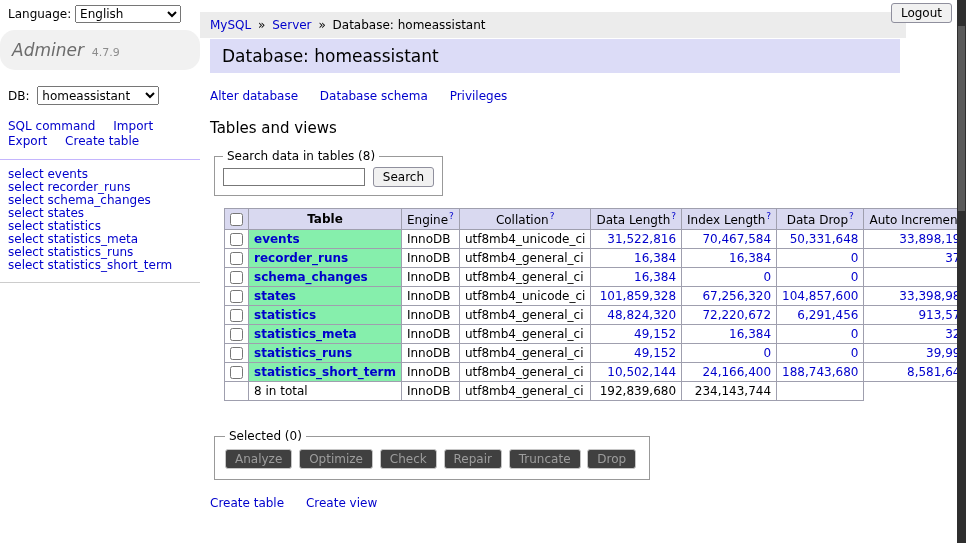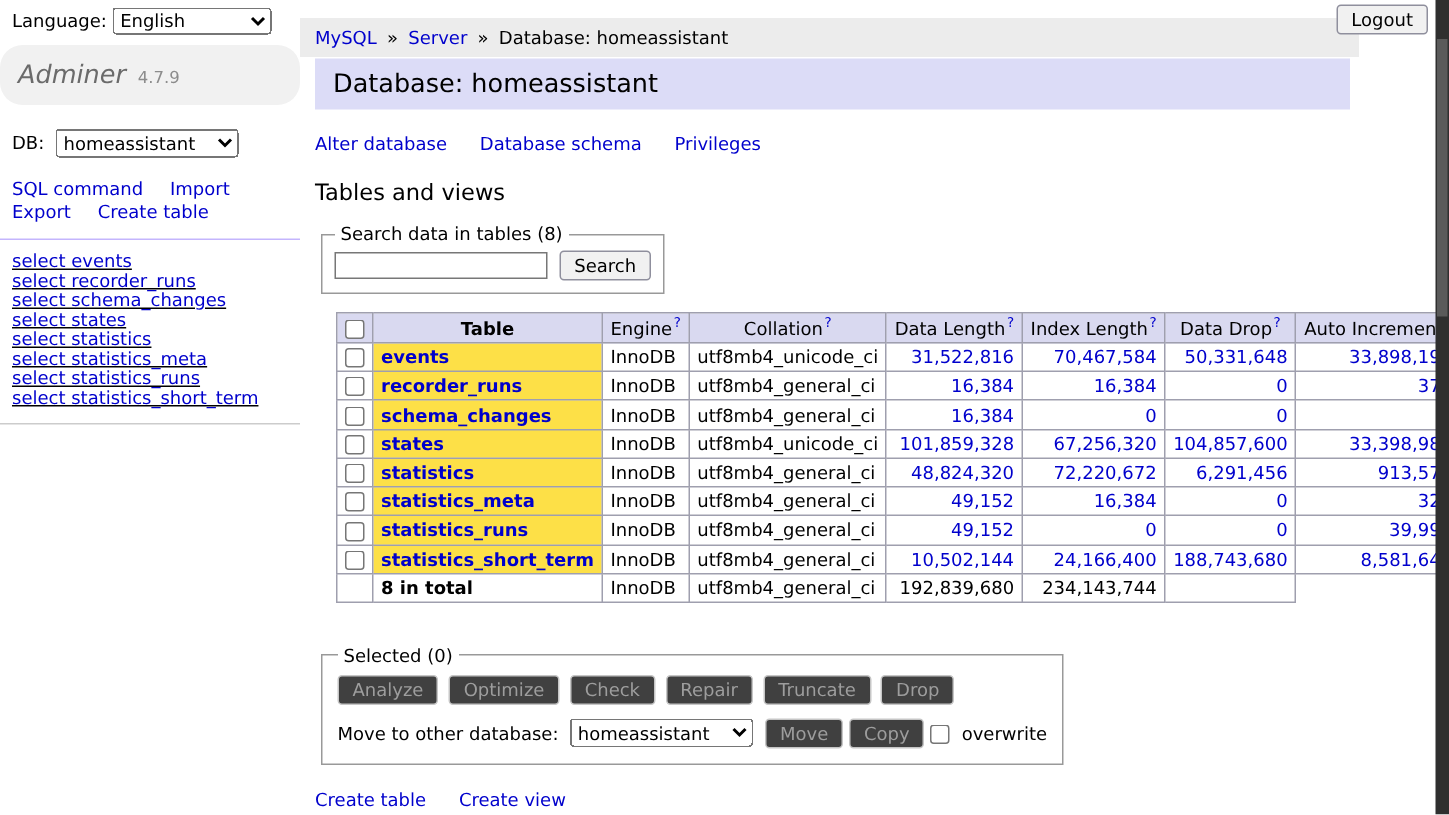--- a/index.html
+++ b/index.html
@@ -29,21 +29,21 @@
 
   
   #sidebar { position: absolute; left: 0; top: 26px; width: 200px; bottom: 0; background: #fff; }
   #app-title { background: #f1f1f1; margin-top: 4px; padding: 10px 12px; border-radius: 15px; }
   #app-title .name { font-style: italic; font-size: 17px; color: #6b6b6b; }
   #app-title .ver { font-size: 11px; color: #8c8c8c; margin-left: 4px; }
   #db-row { padding: 16px 8px 6px; }
   #db-row select { width: 122px; height: 19px; font-size: 12px; font-family: inherit; margin-left: 4px; }
   #sidebar-links { padding: 8px 8px 10px; border-bottom: 1px solid #c4b5fd; line-height: 15px; }
   #sidebar-links a { margin-right: 14px; }
-  #table-list { margin: 8px 0 14px; padding: 0 0 10px 8px; list-style: none; border-bottom: 1px solid #ccc; text-decoration: underline; }
+  #table-list { margin: 8px 0 14px; padding: 0 0 10px 8px; list-style: none; border-bottom: 1px solid #ccc; }
   #table-list li { line-height: 13px; }
 
   
   #main { position: absolute; left: 200px; top: 26px; right: 9px; bottom: 0; padding-left: 10px; }
   #page-title {
     margin: 13px 0 0; width: 690px; background: #dcdcf7;
     font-size: 17px; font-weight: normal; padding: 7px 12px;
   }
   #db-links { margin-top: 16px; }
   #db-links a, #create-links a, #routine-links a { margin-right: 18px; }
@@ -52,32 +52,32 @@
   fieldset { display: inline-block; border: 1px solid #999; margin: 12px 0 0 4px; padding: 4px 8px 8px; }
   legend { font-size: 12px; padding: 0 4px; }
   #search-input { width: 142px; height: 18px; font-size: 12px; font-family: inherit; border: 1px solid #777; }
   #search-btn { margin-left: 4px; }
 
   table { border-collapse: collapse; margin: 12px 0 0 14px; font-size: 12px; }
   th, td { border: 1px solid #9f9fae; padding: 2px 5px; height: 17px; white-space: nowrap; }
   thead th { background: #d9d9f0; font-weight: normal; text-align: center; }
   thead th.c-name { font-weight: bold; }
   sup.doc { color: #0000cc; font-size: 9px; margin-left: 1px; }
-  tbody th.name { background: #fde047; text-align: left; font-weight: normal; }
+  tbody th.name { background: #86efac; text-align: left; font-weight: normal; }
   tbody th.name a { font-weight: bold; }
   td.num { text-align: right; }
   .c-check { width: 22px; text-align: center; }
   .c-name { width: 122px; }
   .c-engine { width: 46px; }
   .c-coll { width: 102px; }
   .c-dlen { width: 70px; }
   .c-ilen { width: 74px; }
   .c-dfree { width: 64px; }
   .c-ai { width: 80px; }
-  tr.footer .total { font-weight: bold; }
+  tr.footer .total { font-weight: normal; }
   tr.footer td.nb { border: none; background: transparent; }
   input[type="checkbox"] { width: 13px; height: 13px; margin: 0; vertical-align: middle; }
 
   #selected-fieldset { margin-top: 14px; padding: 6px 10px 10px; }
   .btnrow .btn { margin-right: 3px; }
   .moverow { margin-top: 9px; }
   .moverow select { width: 122px; height: 19px; font-size: 12px; font-family: inherit; margin: 0 4px; }
   .moverow label { margin-left: 4px; }
 
   #create-links { margin-top: 16px; }
@@ -277,30 +277,20 @@
   <fieldset id="selected-fieldset">
     <legend>Selected (0)</legend>
     <div class="btnrow">
       <button class="btn disabled" disabled="">Analyze</button>
       <button class="btn disabled" disabled="">Optimize</button>
       <button class="btn disabled" disabled="">Check</button>
       <button class="btn disabled" disabled="">Repair</button>
       <button class="btn disabled" disabled="">Truncate</button>
       <button class="btn disabled" disabled="">Drop</button>
     </div>
-    <div class="moverow">
-      <span>Move to other database:</span>
-      <select>
-        <option>homeassistant</option>
-      </select>
-      <button class="btn disabled" disabled="">Move</button>
-      <button class="btn disabled" disabled="">Copy</button>
-      <input type="checkbox" id="overwrite-cb" style="">
-      <label for="overwrite-cb">overwrite</label>
-    </div>
   </fieldset>
 
   <div id="create-links">
     <a>Create table</a>
     <a>Create view</a>
   </div>
 
   
   
 

